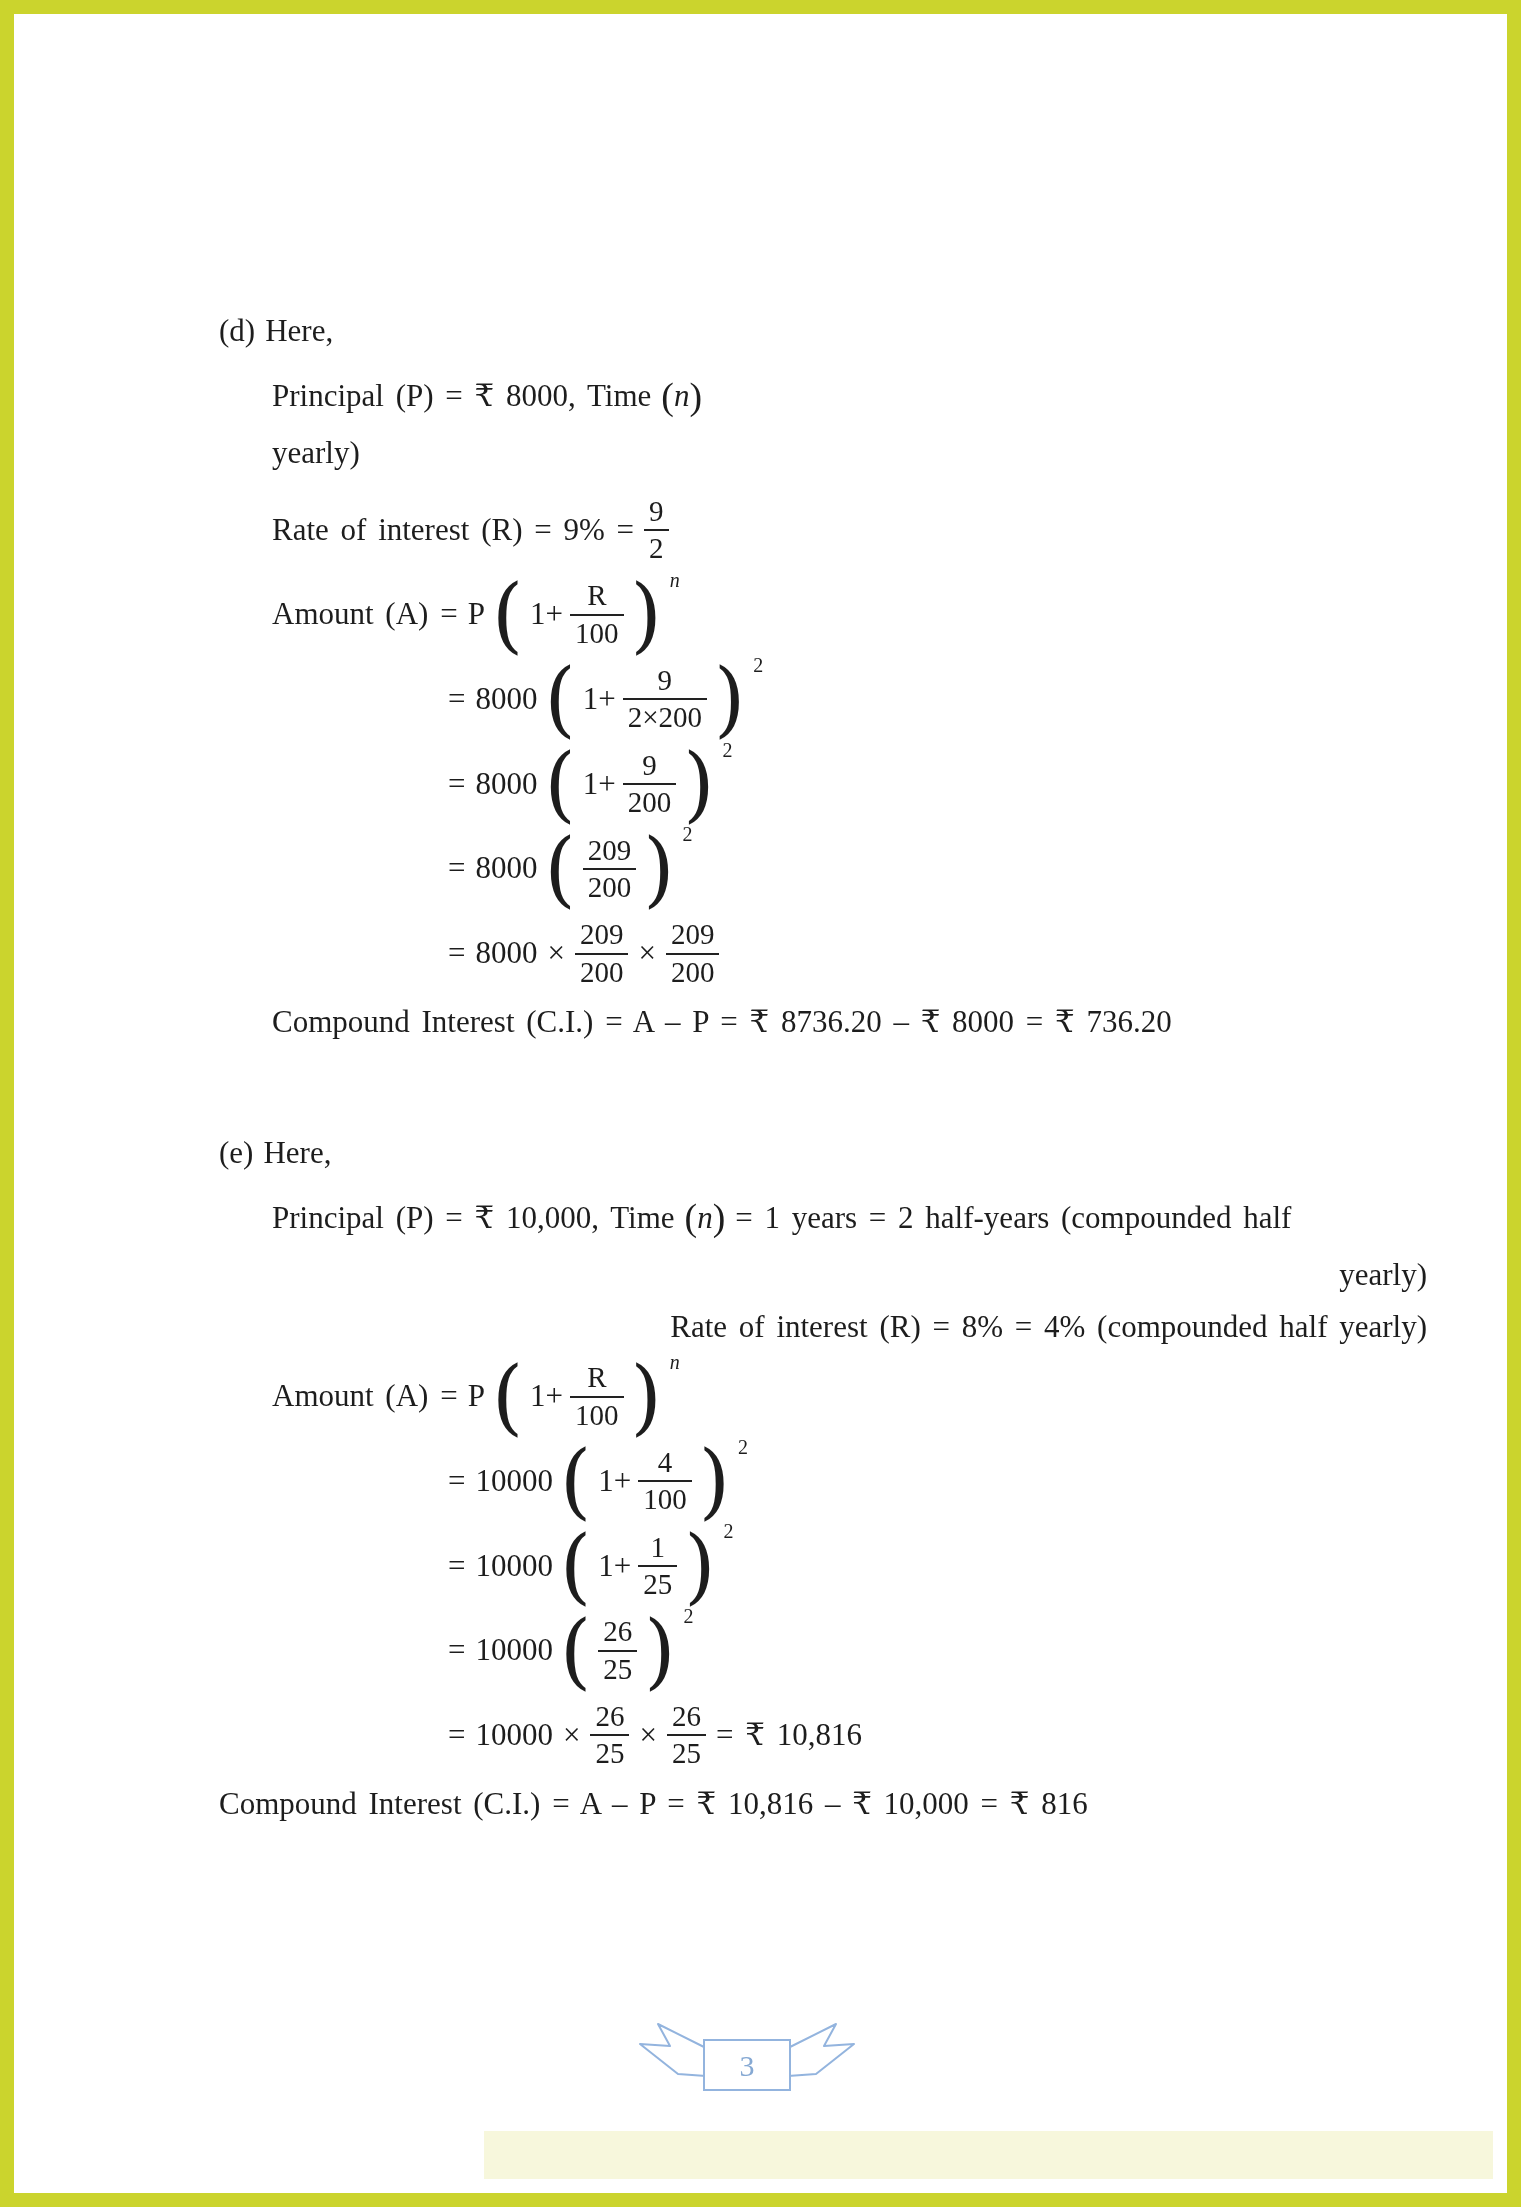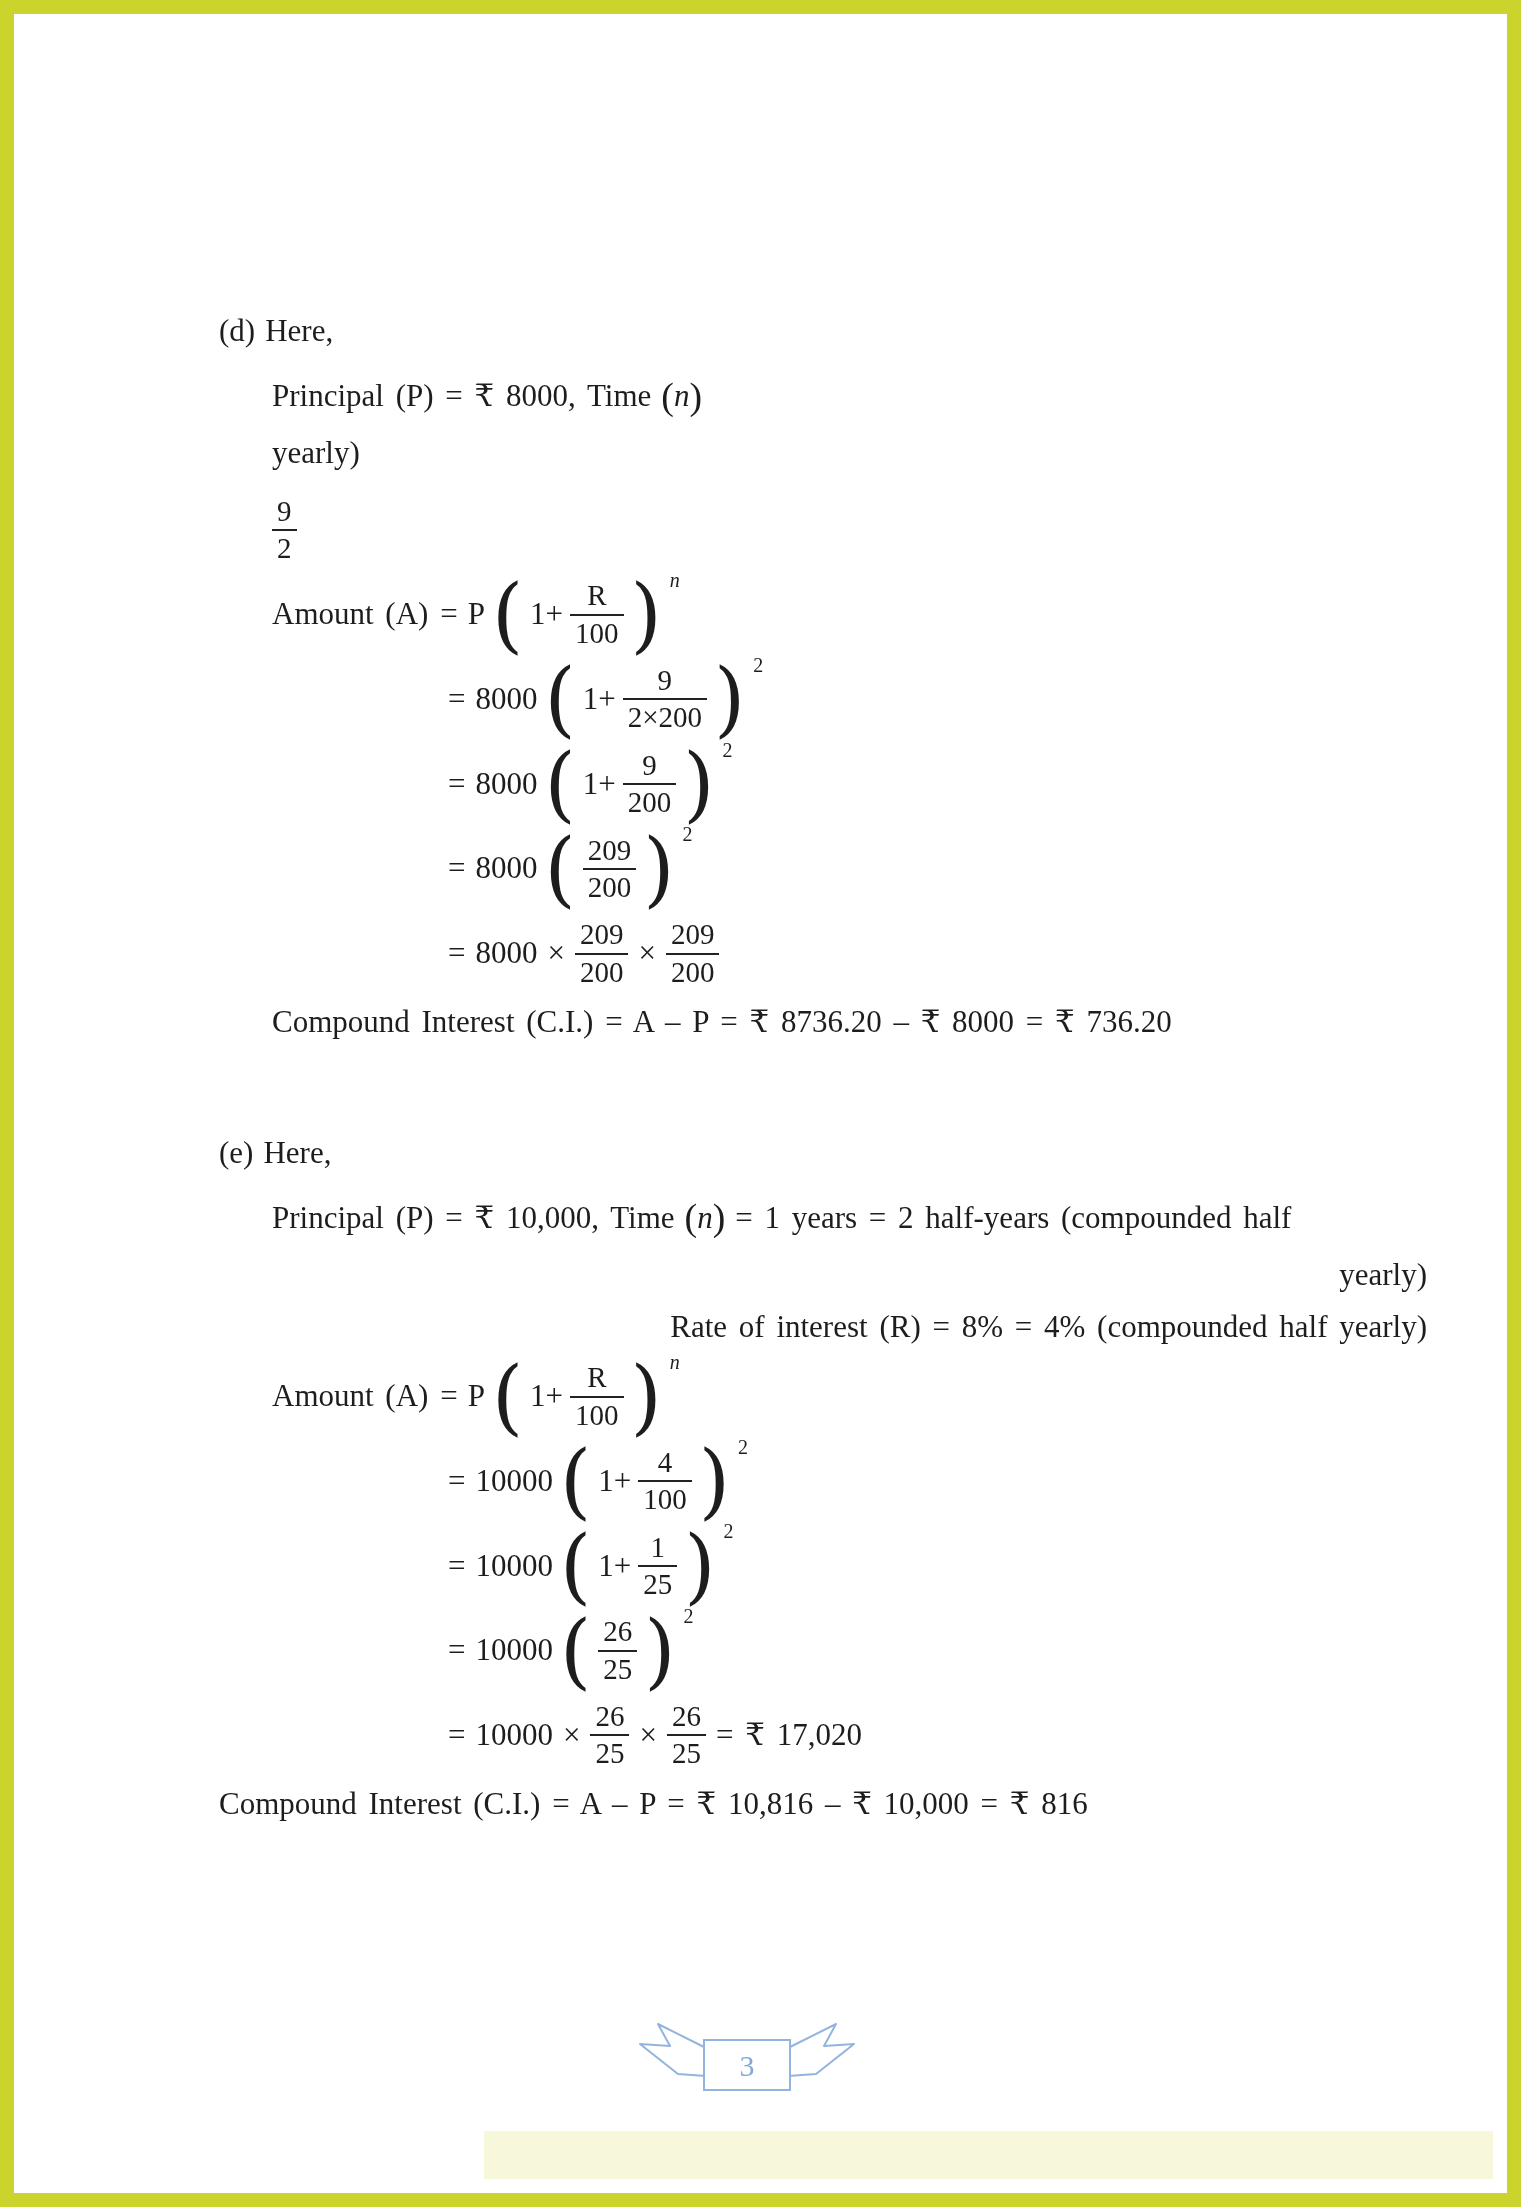--- a/index.html
+++ b/index.html
@@ -80,20 +80,21 @@
         <span class="tvar">
           <span class="tparen">(</span>
           <span class="mvar">n</span>
           <span class="tparen">)</span>
         </span>
       </div>
 
       <div class="t indent mb-m">yearly)</div>
 
       <div class="t row indent mb-s">
+        <span>Rate of interest (R) = 9% =</span>
         <span class="frac">
           <span class="num">9</span>
           <i class="bar"></i>
           <span class="den">2</span>
         </span>
       </div>
 
       <div class="t row indent mb-eq">
         <span>Amount (A) =</span>
         <span>P</span>
@@ -266,21 +267,21 @@
           <span class="num">26</span>
           <i class="bar"></i>
           <span class="den">25</span>
         </span>
         <span>×</span>
         <span class="frac">
           <span class="num">26</span>
           <i class="bar"></i>
           <span class="den">25</span>
         </span>
-        <span>= ₹ 17,020</span>
+        <span>= ₹ 10,816</span>
       </div>
 
       <div class="t">Compound Interest (C.I.) = A – P = ₹ 10,816 – ₹ 10,000 = ₹ 816</div>
     </section>
 
   </div>
 
   <div class="ribbon">
     <svg width="230" height="84" viewBox="0 0 230 84">
       <path class="wing" d="M74 36 L26 12 L38 34 L8 32 L46 62 L74 64 Z"></path>

